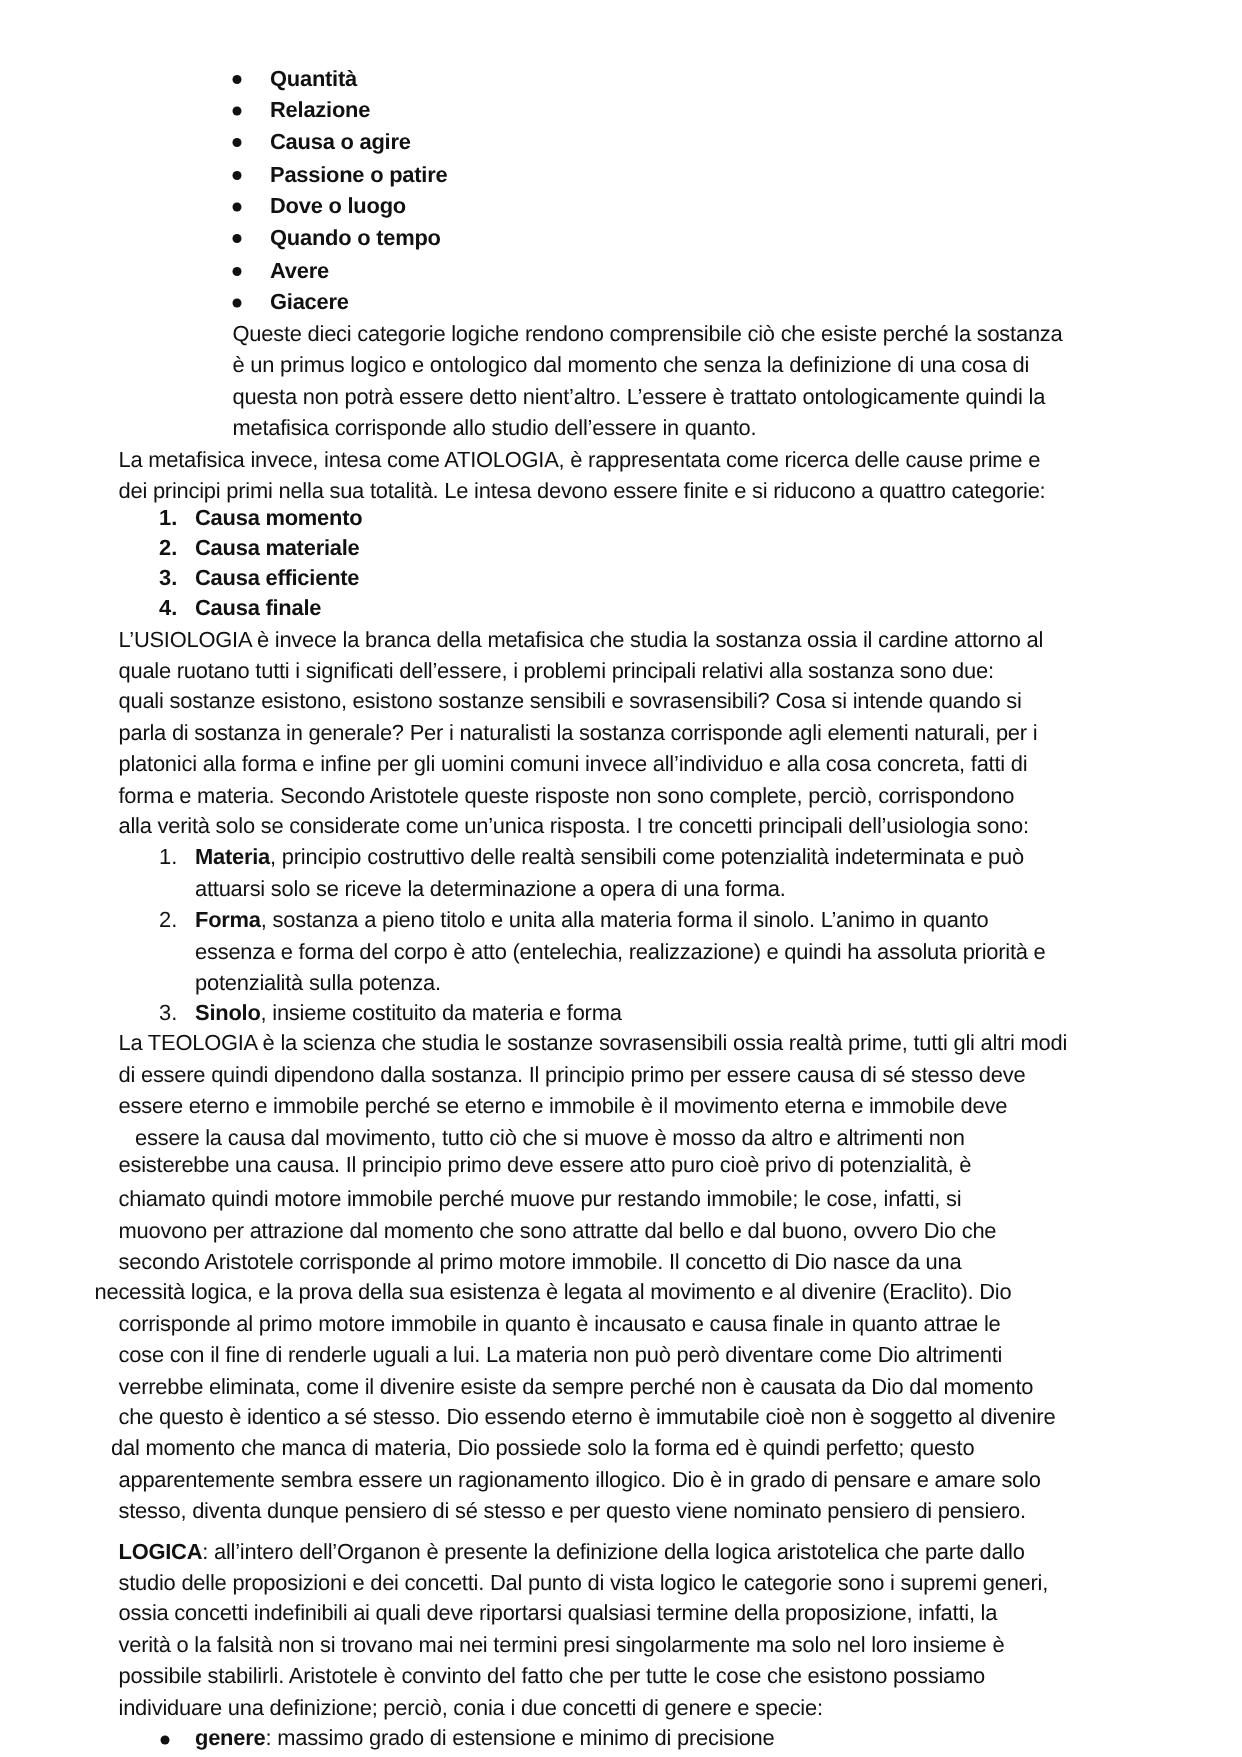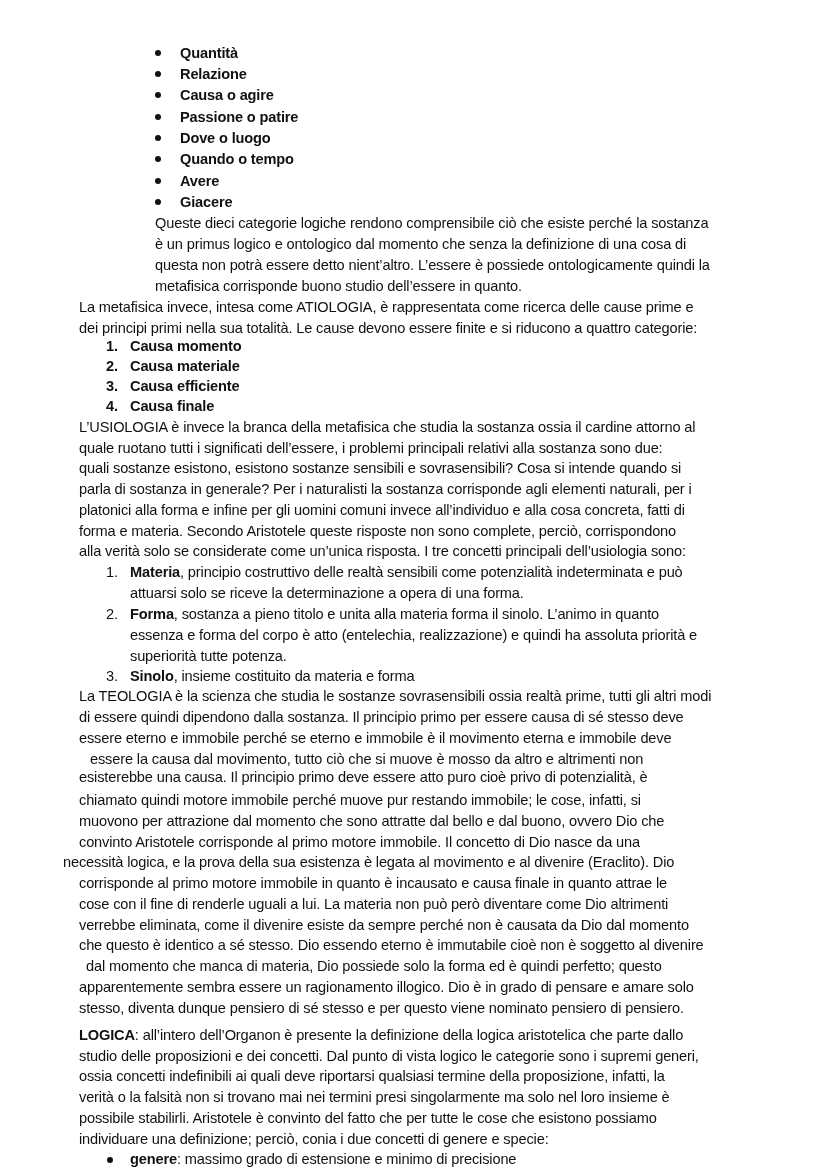--- a/index.html
+++ b/index.html
@@ -48,27 +48,27 @@
     <div class="line b" style="left:180px;top:129px">Quando o tempo</div>
     <span class="bullet" style="left:155px;top:158px"></span>
     <div class="line b" style="left:180px;top:151px">Avere</div>
     <span class="bullet" style="left:155px;top:179px"></span>
     <div class="line b" style="left:180px;top:172px">Giacere</div>
   </div>
 
   <div>
     <div class="line" style="left:155px;top:193px">Queste dieci categorie logiche rendono comprensibile ciò che esiste perché la sostanza</div>
     <div class="line" style="left:155px;top:214px">è un primus logico e ontologico dal momento che senza la definizione di una cosa di</div>
-    <div class="line" style="left:155px;top:235px">questa non potrà essere detto nient’altro. L’essere è possiede ontologicamente quindi la</div>
-    <div class="line" style="left:155px;top:256px">metafisica corrisponde buono studio dell’essere in quanto.</div>
+    <div class="line" style="left:155px;top:235px">questa non potrà essere detto nient’altro. L’essere è trattato ontologicamente quindi la</div>
+    <div class="line" style="left:155px;top:256px">metafisica corrisponde allo studio dell’essere in quanto.</div>
   </div>
 
   <div>
     <div class="line" style="left:79px;top:277px">La metafisica invece, intesa come ATIOLOGIA, è rappresentata come ricerca delle cause prime e</div>
-    <div class="line" style="left:79px;top:298px">dei principi primi nella sua totalità. Le cause devono essere finite e si riducono a quattro categorie:</div>
+    <div class="line" style="left:79px;top:298px">dei principi primi nella sua totalità. Le intesa devono essere finite e si riducono a quattro categorie:</div>
   </div>
 
   <div>
     <div class="num" style="left:106px;top:316px">1.</div>
     <div class="line b" style="left:130px;top:316px">Causa momento</div>
     <div class="num" style="left:106px;top:336px">2.</div>
     <div class="line b" style="left:130px;top:336px">Causa materiale</div>
     <div class="num" style="left:106px;top:356px">3.</div>
     <div class="line b" style="left:130px;top:356px">Causa efficiente</div>
     <div class="num" style="left:106px;top:376px">4.</div>
@@ -86,41 +86,41 @@
   </div>
 
   <div>
     <div class="num n" style="left:106px;top:542px">1.</div>
     <div class="line" style="left:130px;top:542px"><span class="b">Materia</span><span>, principio costruttivo delle realtà sensibili come potenzialità indeterminata e può</span></div>
     <div class="line" style="left:130px;top:563px">attuarsi solo se riceve la determinazione a opera di una forma.</div>
 
     <div class="num n" style="left:106px;top:584px">2.</div>
     <div class="line" style="left:130px;top:584px"><span class="b">Forma</span><span>, sostanza a pieno titolo e unita alla materia forma il sinolo. L’animo in quanto</span></div>
     <div class="line" style="left:130px;top:605px">essenza e forma del corpo è atto (entelechia, realizzazione) e quindi ha assoluta priorità e</div>
-    <div class="line" style="left:130px;top:626px">superiorità tutte potenza.</div>
+    <div class="line" style="left:130px;top:626px">potenzialità sulla potenza.</div>
 
     <div class="num n" style="left:106px;top:646px">3.</div>
     <div class="line" style="left:130px;top:646px"><span class="b">Sinolo</span><span>, insieme costituito da materia e forma</span></div>
   </div>
 
   <div>
     <div class="line" style="left:79px;top:666px">La TEOLOGIA è la scienza che studia le sostanze sovrasensibili ossia realtà prime, tutti gli altri modi</div>
     <div class="line" style="left:79px;top:687px">di essere quindi dipendono dalla sostanza. Il principio primo per essere causa di sé stesso deve</div>
     <div class="line" style="left:79px;top:708px">essere eterno e immobile perché se eterno e immobile è il movimento eterna e immobile deve</div>
     <div class="line" style="left:90px;top:729px">essere la causa dal movimento, tutto ciò che si muove è mosso da altro e altrimenti non</div>
     <div class="line" style="left:79px;top:747px">esisterebbe una causa. Il principio primo deve essere atto puro cioè privo di potenzialità, è</div>
     <div class="line" style="left:79px;top:770px">chiamato quindi motore immobile perché muove pur restando immobile; le cose, infatti, si</div>
     <div class="line" style="left:79px;top:791px">muovono per attrazione dal momento che sono attratte dal bello e dal buono, ovvero Dio che</div>
-    <div class="line" style="left:79px;top:812px">convinto Aristotele corrisponde al primo motore immobile. Il concetto di Dio nasce da una</div>
+    <div class="line" style="left:79px;top:812px">secondo Aristotele corrisponde al primo motore immobile. Il concetto di Dio nasce da una</div>
     <div class="line" style="left:63px;top:832px">necessità logica, e la prova della sua esistenza è legata al movimento e al divenire (Eraclito). Dio</div>
     <div class="line" style="left:79px;top:853px">corrisponde al primo motore immobile in quanto è incausato e causa finale in quanto attrae le</div>
     <div class="line" style="left:79px;top:874px">cose con il fine di renderle uguali a lui. La materia non può però diventare come Dio altrimenti</div>
     <div class="line" style="left:79px;top:895px">verrebbe eliminata, come il divenire esiste da sempre perché non è causata da Dio dal momento</div>
     <div class="line" style="left:79px;top:915px">che questo è identico a sé stesso. Dio essendo eterno è immutabile cioè non è soggetto al divenire</div>
-    <div class="line" style="left:86px;top:936px">dal momento che manca di materia, Dio possiede solo la forma ed è quindi perfetto; questo</div>
+    <div class="line" style="left:74px;top:936px">dal momento che manca di materia, Dio possiede solo la forma ed è quindi perfetto; questo</div>
     <div class="line" style="left:79px;top:957px">apparentemente sembra essere un ragionamento illogico. Dio è in grado di pensare e amare solo</div>
     <div class="line" style="left:79px;top:978px">stesso, diventa dunque pensiero di sé stesso e per questo viene nominato pensiero di pensiero.</div>
   </div>
 
   <div>
     <div class="line" style="left:79px;top:1005px"><span class="b">LOGICA</span><span>: all’intero dell’Organon è presente la definizione della logica aristotelica che parte dallo</span></div>
     <div class="line" style="left:79px;top:1026px">studio delle proposizioni e dei concetti. Dal punto di vista logico le categorie sono i supremi generi,</div>
     <div class="line" style="left:79px;top:1046px">ossia concetti indefinibili ai quali deve riportarsi qualsiasi termine della proposizione, infatti, la</div>
     <div class="line" style="left:79px;top:1067px">verità o la falsità non si trovano mai nei termini presi singolarmente ma solo nel loro insieme è</div>
     <div class="line" style="left:79px;top:1088px">possibile stabilirli. Aristotele è convinto del fatto che per tutte le cose che esistono possiamo</div>

